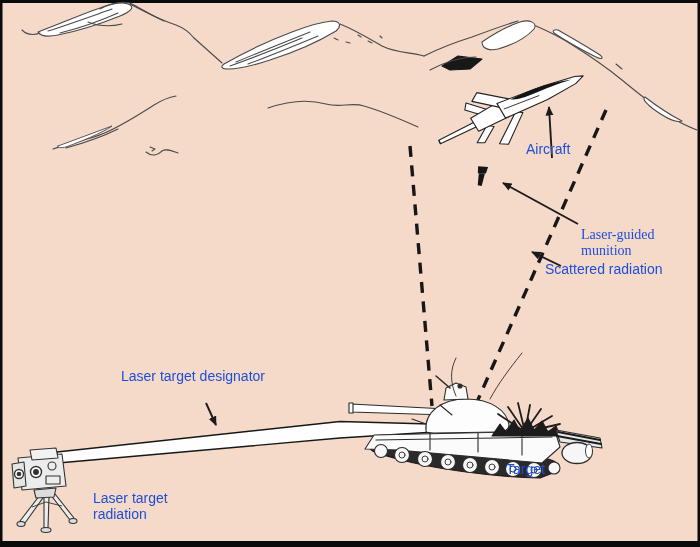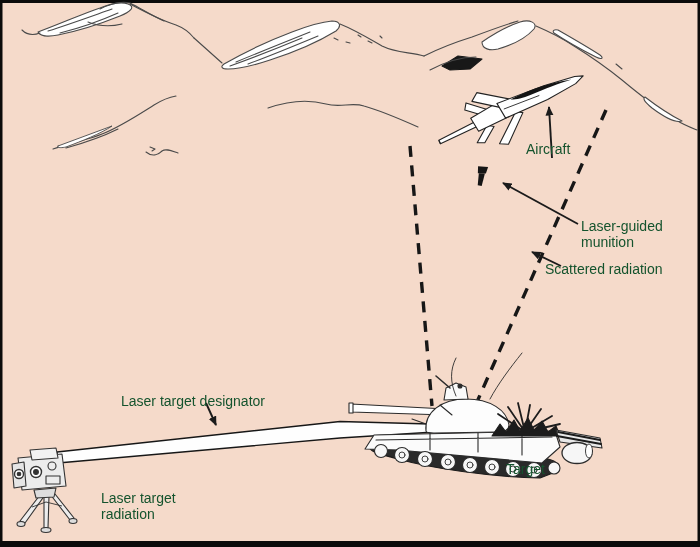--- a/index.html
+++ b/index.html
@@ -7,29 +7,29 @@
     position:relative;
     width:700px;height:547px;
     overflow:hidden;
     font-family:"Liberation Sans","DejaVu Sans",sans-serif;
   }
   .stage svg{position:absolute;left:0;top:0;}
   .lbl{
     position:absolute;
     font-size:14px;
     line-height:15.5px;
-    color:#14532d;
+    color:#1d4ed8;
     white-space:nowrap;
   }
   .lbl span{display:block;}
   #lbl-aircraft   {left:526px;top:142px;}
-  #lbl-munition   {left:581px;top:219px;}
+  #lbl-munition   {left:581px;top:227px;font-family:Liberation Serif, serif;}
   #lbl-scattered  {left:545px;top:262px;}
-  #lbl-beam       {left:121px;top:369px;margin-top:25px;}
-  #lbl-designator {left:101px; top:491px;}
+  #lbl-beam       {left:121px;top:369px;}
+  #lbl-designator {left:93px; top:491px;}
   #lbl-target     {left:506px;top:462px;}
 </style>
 </head>
 <body>
 
 <div class="stage">
 
   <svg width="700" height="547" viewBox="0 0 700 547">
 
     <defs>

